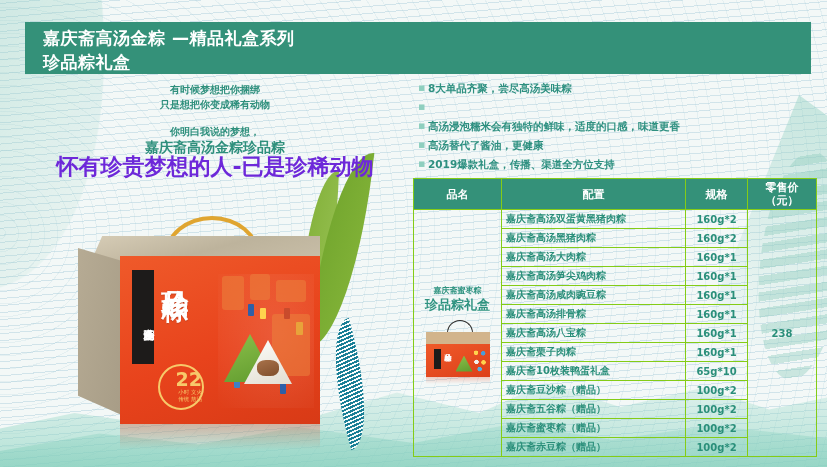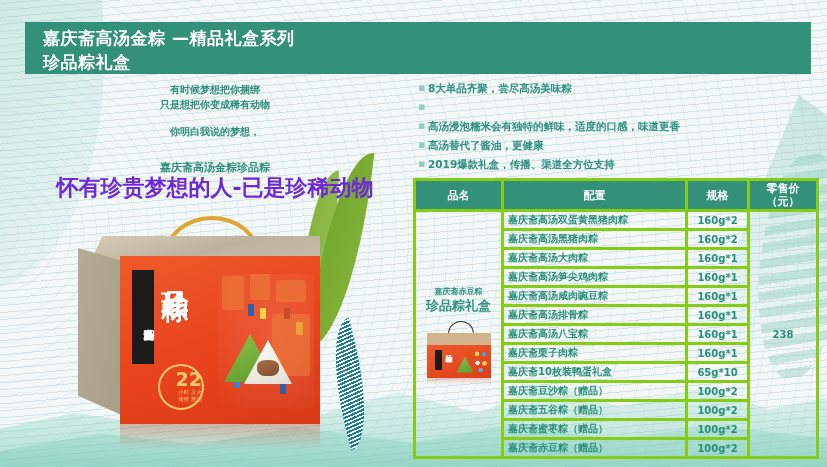--- a/index.html
+++ b/index.html
@@ -145,24 +145,24 @@
   }
   .poem-line {
     color: #2e8f7c;
     font-size: 10px;
     line-height: 15px;
     font-weight: bold;
   }
   .poem-gap { height: 12px; }
   .poem-sub {
     color: #2e8f7c;
-    font-size: 11px;
+    font-size: 14px;
     line-height: 14px;
     font-weight: bold;
-    margin-top: 22px;
+    margin-top: 1px;
   }
   .poem-tagline {
     color: #6d28d9;
     font-size: 22px;
     font-weight: bold;
     line-height: 24px;
     margin-top: 1px;
   }
 
   
@@ -318,21 +318,21 @@
   .spec-table {
     position: absolute;
     left: 413px;
     top: 178px;
     width: 403px;
     z-index: 6;
     border-collapse: collapse;
     table-layout: fixed;
   }
   .spec-table th, .spec-table td {
-    border: 3px solid #84cc16;
+    border: 1px solid #84cc16;
     font-size: 10px;
   }
   .spec-table thead th {
     background: #349179;
     color: #ffffff;
     font-weight: bold;
     font-size: 11px;
     height: 31px;
     text-align: center;
     line-height: 13px;
@@ -544,21 +544,21 @@
         <th class="col-price">
           <div>零售价</div>
           <div>（元）</div>
         </th>
       </tr>
     </thead>
     <tbody>
 
       <tr>
         <td class="cell-name" rowspan="13">
-          <span class="name-small">嘉庆斋赤豆粽</span>
+          <span class="name-small">嘉庆斋蜜枣粽</span>
           <span class="name-big">珍品粽礼盒</span>
           <div class="minibox">
             <div class="mb-handle"></div>
             <div class="mb-lid"></div>
             <div class="mb-front">
               <div class="mb-band"></div>
               <div class="mb-txt">珍品粽</div>
               <div class="mb-tri"></div>
               <div class="mb-dots"></div>
             </div>

